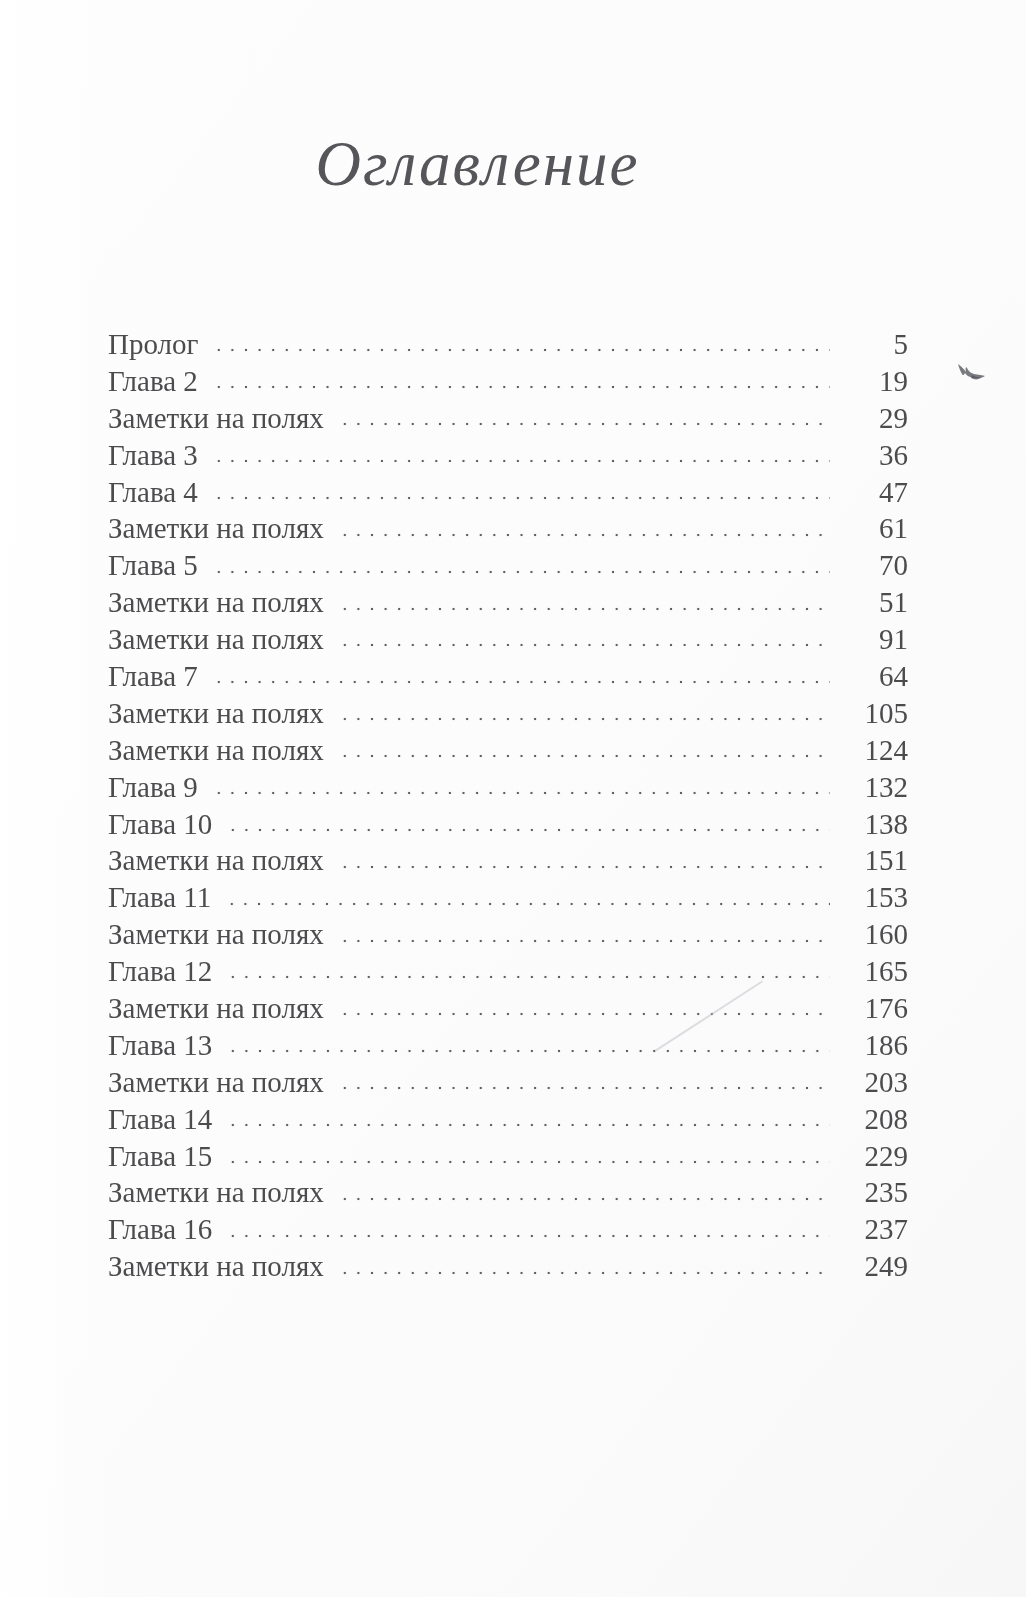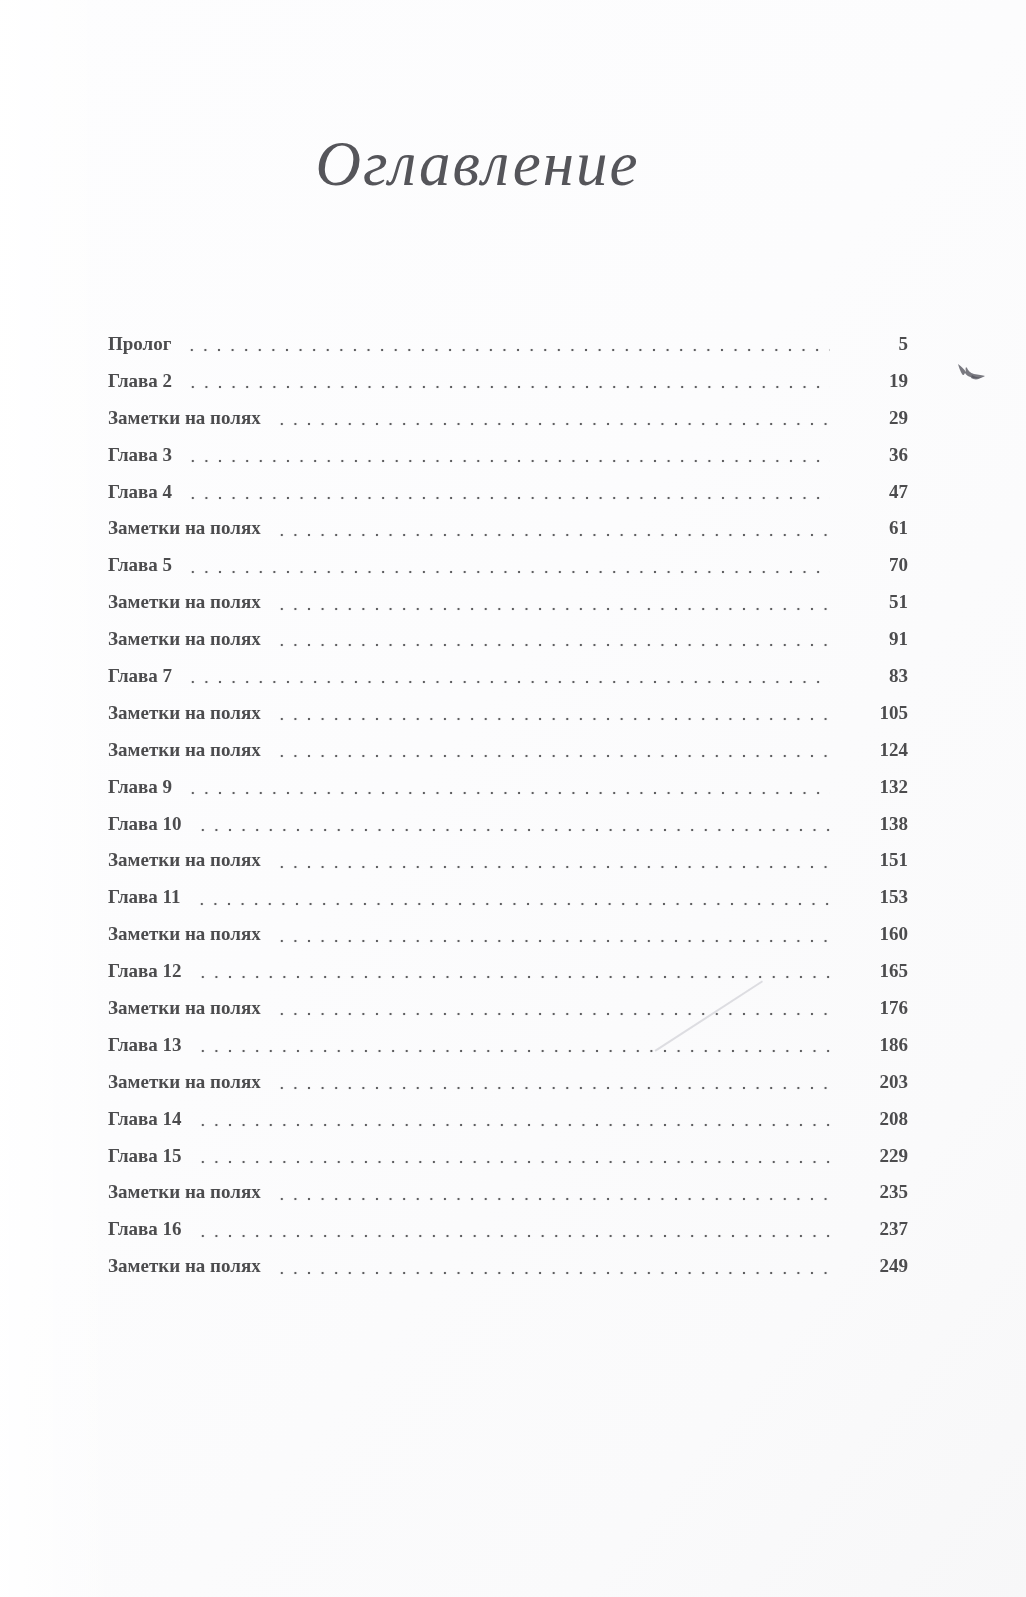--- a/index.html
+++ b/index.html
@@ -42,23 +42,22 @@
   .toc {
     position: absolute;
     top: 326px;
     left: 108px;
     width: 800px;
   }
   .toc-row {
     display: flex;
     height: 36.9px;
     line-height: 36.9px;
-    font-size: 19px;
+    font-size: 29px;
     color: #4c4c4e;
-    font-weight: bold;
   }
   .toc-label {
     white-space: nowrap;
     padding-right: 12px;
   }
   .toc-leader {
     flex: 1;
     background-image: radial-gradient(circle, #5e5e60 1.3px, rgba(0,0,0,0) 1.55px);
     background-size: 13.6px 13.6px;
     background-repeat: repeat-x;
@@ -148,21 +147,21 @@
 
     <div class="toc-row">
       <span class="toc-label">Заметки на полях</span>
       <span class="toc-leader"></span>
       <span class="toc-page">91</span>
     </div>
 
     <div class="toc-row">
       <span class="toc-label">Глава 7</span>
       <span class="toc-leader"></span>
-      <span class="toc-page">83</span>
+      <span class="toc-page">64</span>
     </div>
 
     <div class="toc-row">
       <span class="toc-label">Заметки на полях</span>
       <span class="toc-leader"></span>
       <span class="toc-page">105</span>
     </div>
 
 
     <div class="toc-row">

